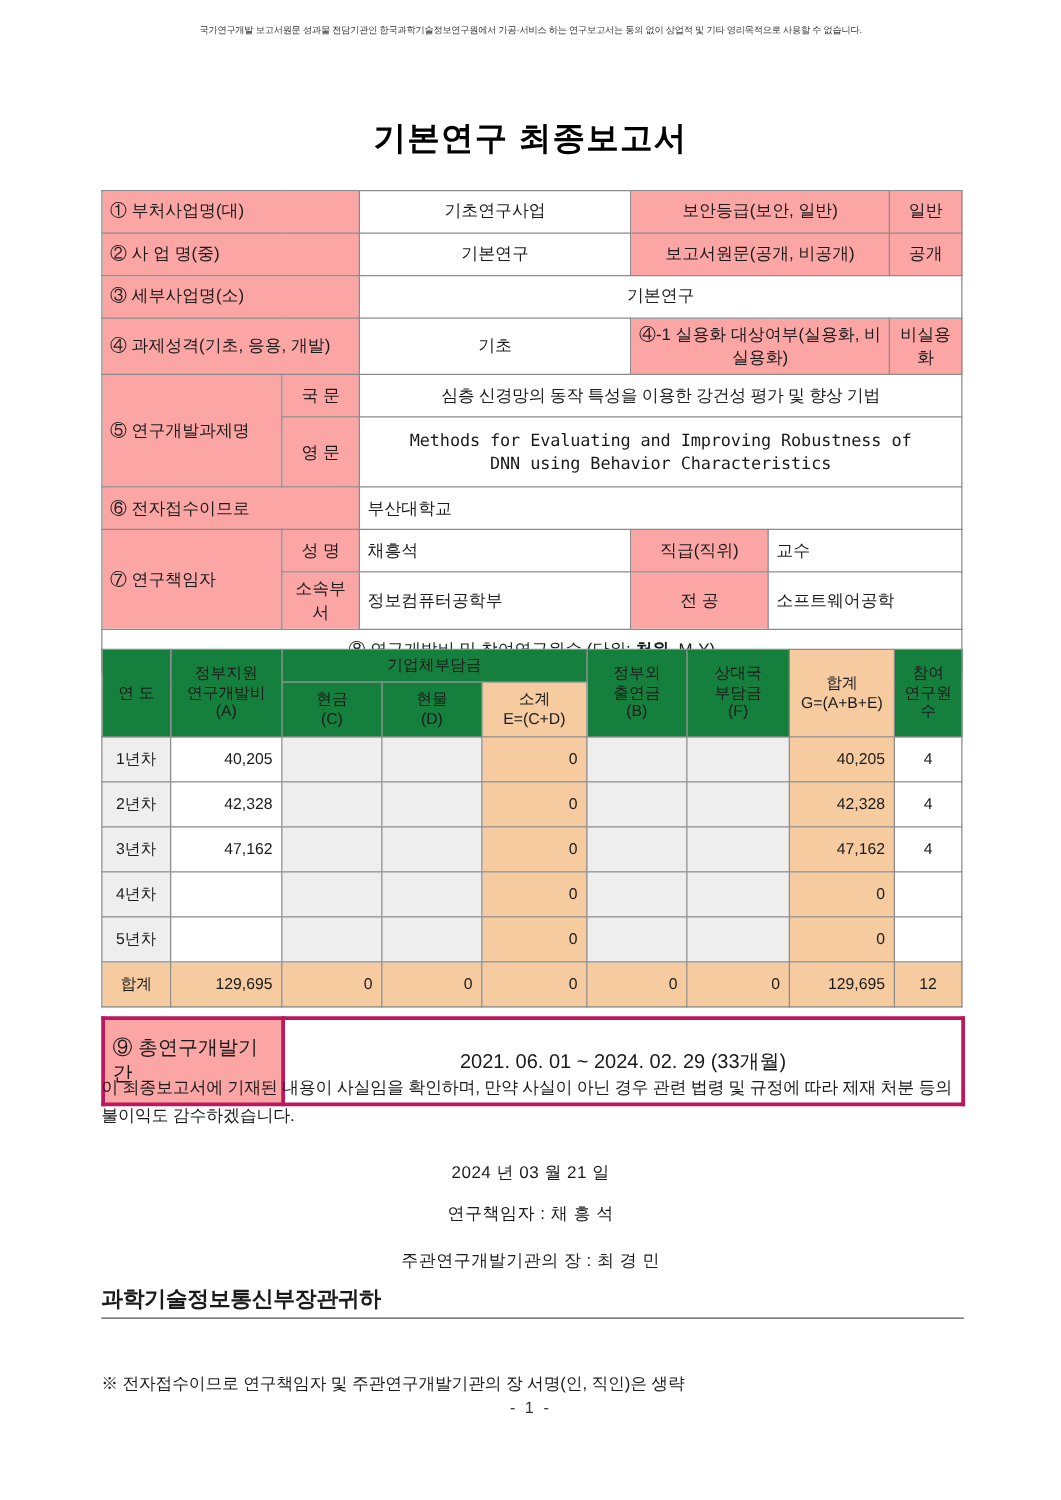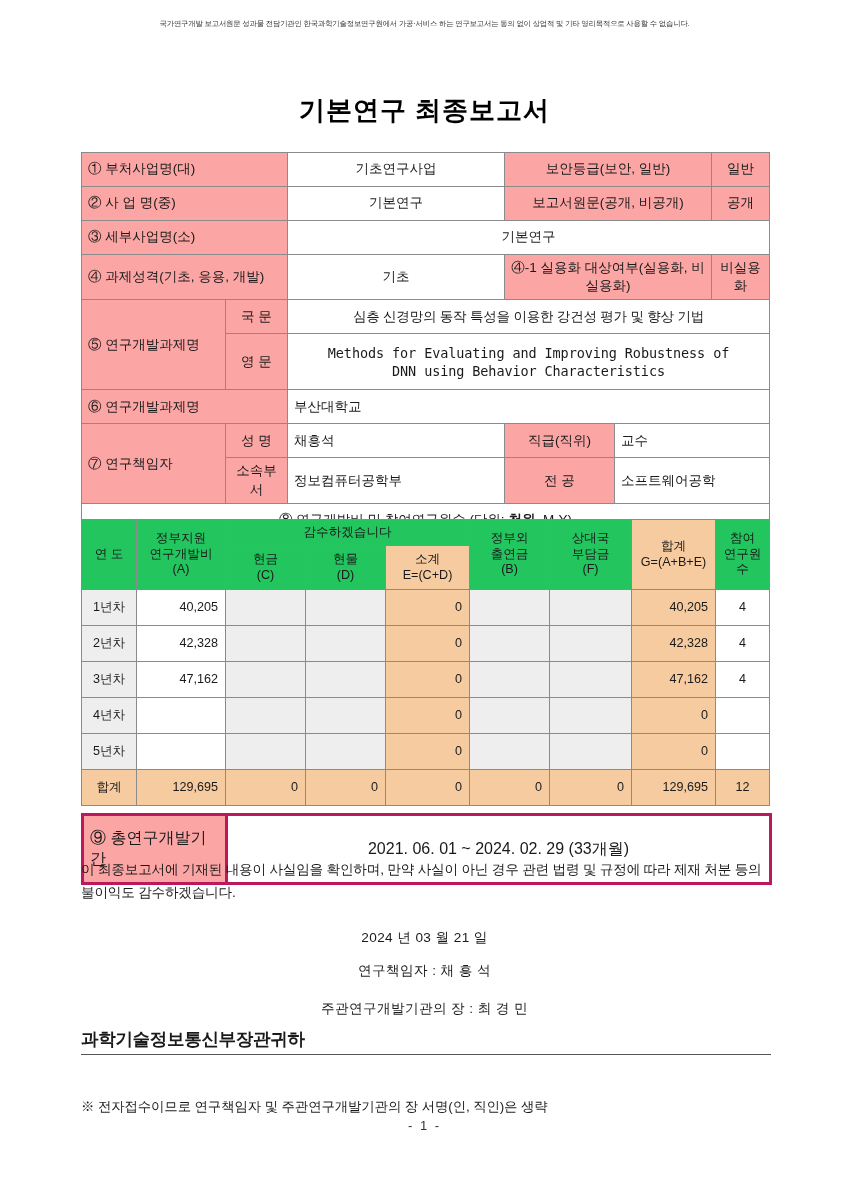--- a/index.html
+++ b/index.html
@@ -72,21 +72,21 @@
   table.budget td {
     border:1px solid #8b8b8b;
     font-size:12.6px;
     text-align:center;
     vertical-align:middle;
     padding:2px 4px;
     line-height:1.25;
     height:36px;
   }
   table.budget td.num { text-align:right; padding-right:7px; }
-  table.budget td.hd { background:#22c55e; }
+  table.budget td.hd { background:#15803d; }
   table.budget td.hdo { background:#f6cba0; }
   .yr { background:#eeeeee; text-align:center; }
 
   
   table.period {
     position:absolute; left:81px; top:813px;
     width:688px; border-collapse:collapse; table-layout:fixed;
   }
   table.period td {
     border:3px solid #be185d; font-size:16px; height:38px;
@@ -172,21 +172,21 @@
         <td class="white ctr title-ko" colspan="4">심층 신경망의 동작 특성을 이용한 강건성 평가 및 향상 기법</td>
       </tr>
       <tr>
         <td class="lbl ctr" style="height:56px">영 문</td>
         <td class="white ctr mono" colspan="4" style="height:56px">
           <div>Methods for Evaluating and Improving Robustness of</div>
           <div>DNN using Behavior Characteristics</div>
         </td>
       </tr>
       <tr>
-        <td class="lbl lbl-l" colspan="2">⑥ 연구개발과제명</td>
+        <td class="lbl lbl-l" colspan="2">⑥ 전자접수이므로</td>
         <td class="white left" colspan="4">부산대학교</td>
       </tr>
       <tr>
         <td class="lbl lbl-l" rowspan="2">⑦ 연구책임자</td>
         <td class="lbl ctr">성  명</td>
         <td class="white left">채흥석</td>
         <td class="lbl ctr">직급(직위)</td>
         <td class="white left" colspan="2">교수</td>
       </tr>
       <tr>
@@ -216,21 +216,21 @@
         <col style="width:54px">
     </colgroup>
     <tbody>
       <tr>
         <td class="hd" rowspan="2">연  도</td>
         <td class="hd" rowspan="2">
           <div>정부지원</div>
           <div>연구개발비</div>
           <div>(A)</div>
         </td>
-        <td class="hd" colspan="3" style="height:26px">감수하겠습니다</td>
+        <td class="hd" colspan="3" style="height:26px">기업체부담금</td>
         <td class="hd" rowspan="2">
           <div>정부외</div>
           <div>출연금</div>
           <div>(B)</div>
         </td>
         <td class="hd" rowspan="2">
           <div>상대국</div>
           <div>부담금</div>
           <div>(F)</div>
         </td>

